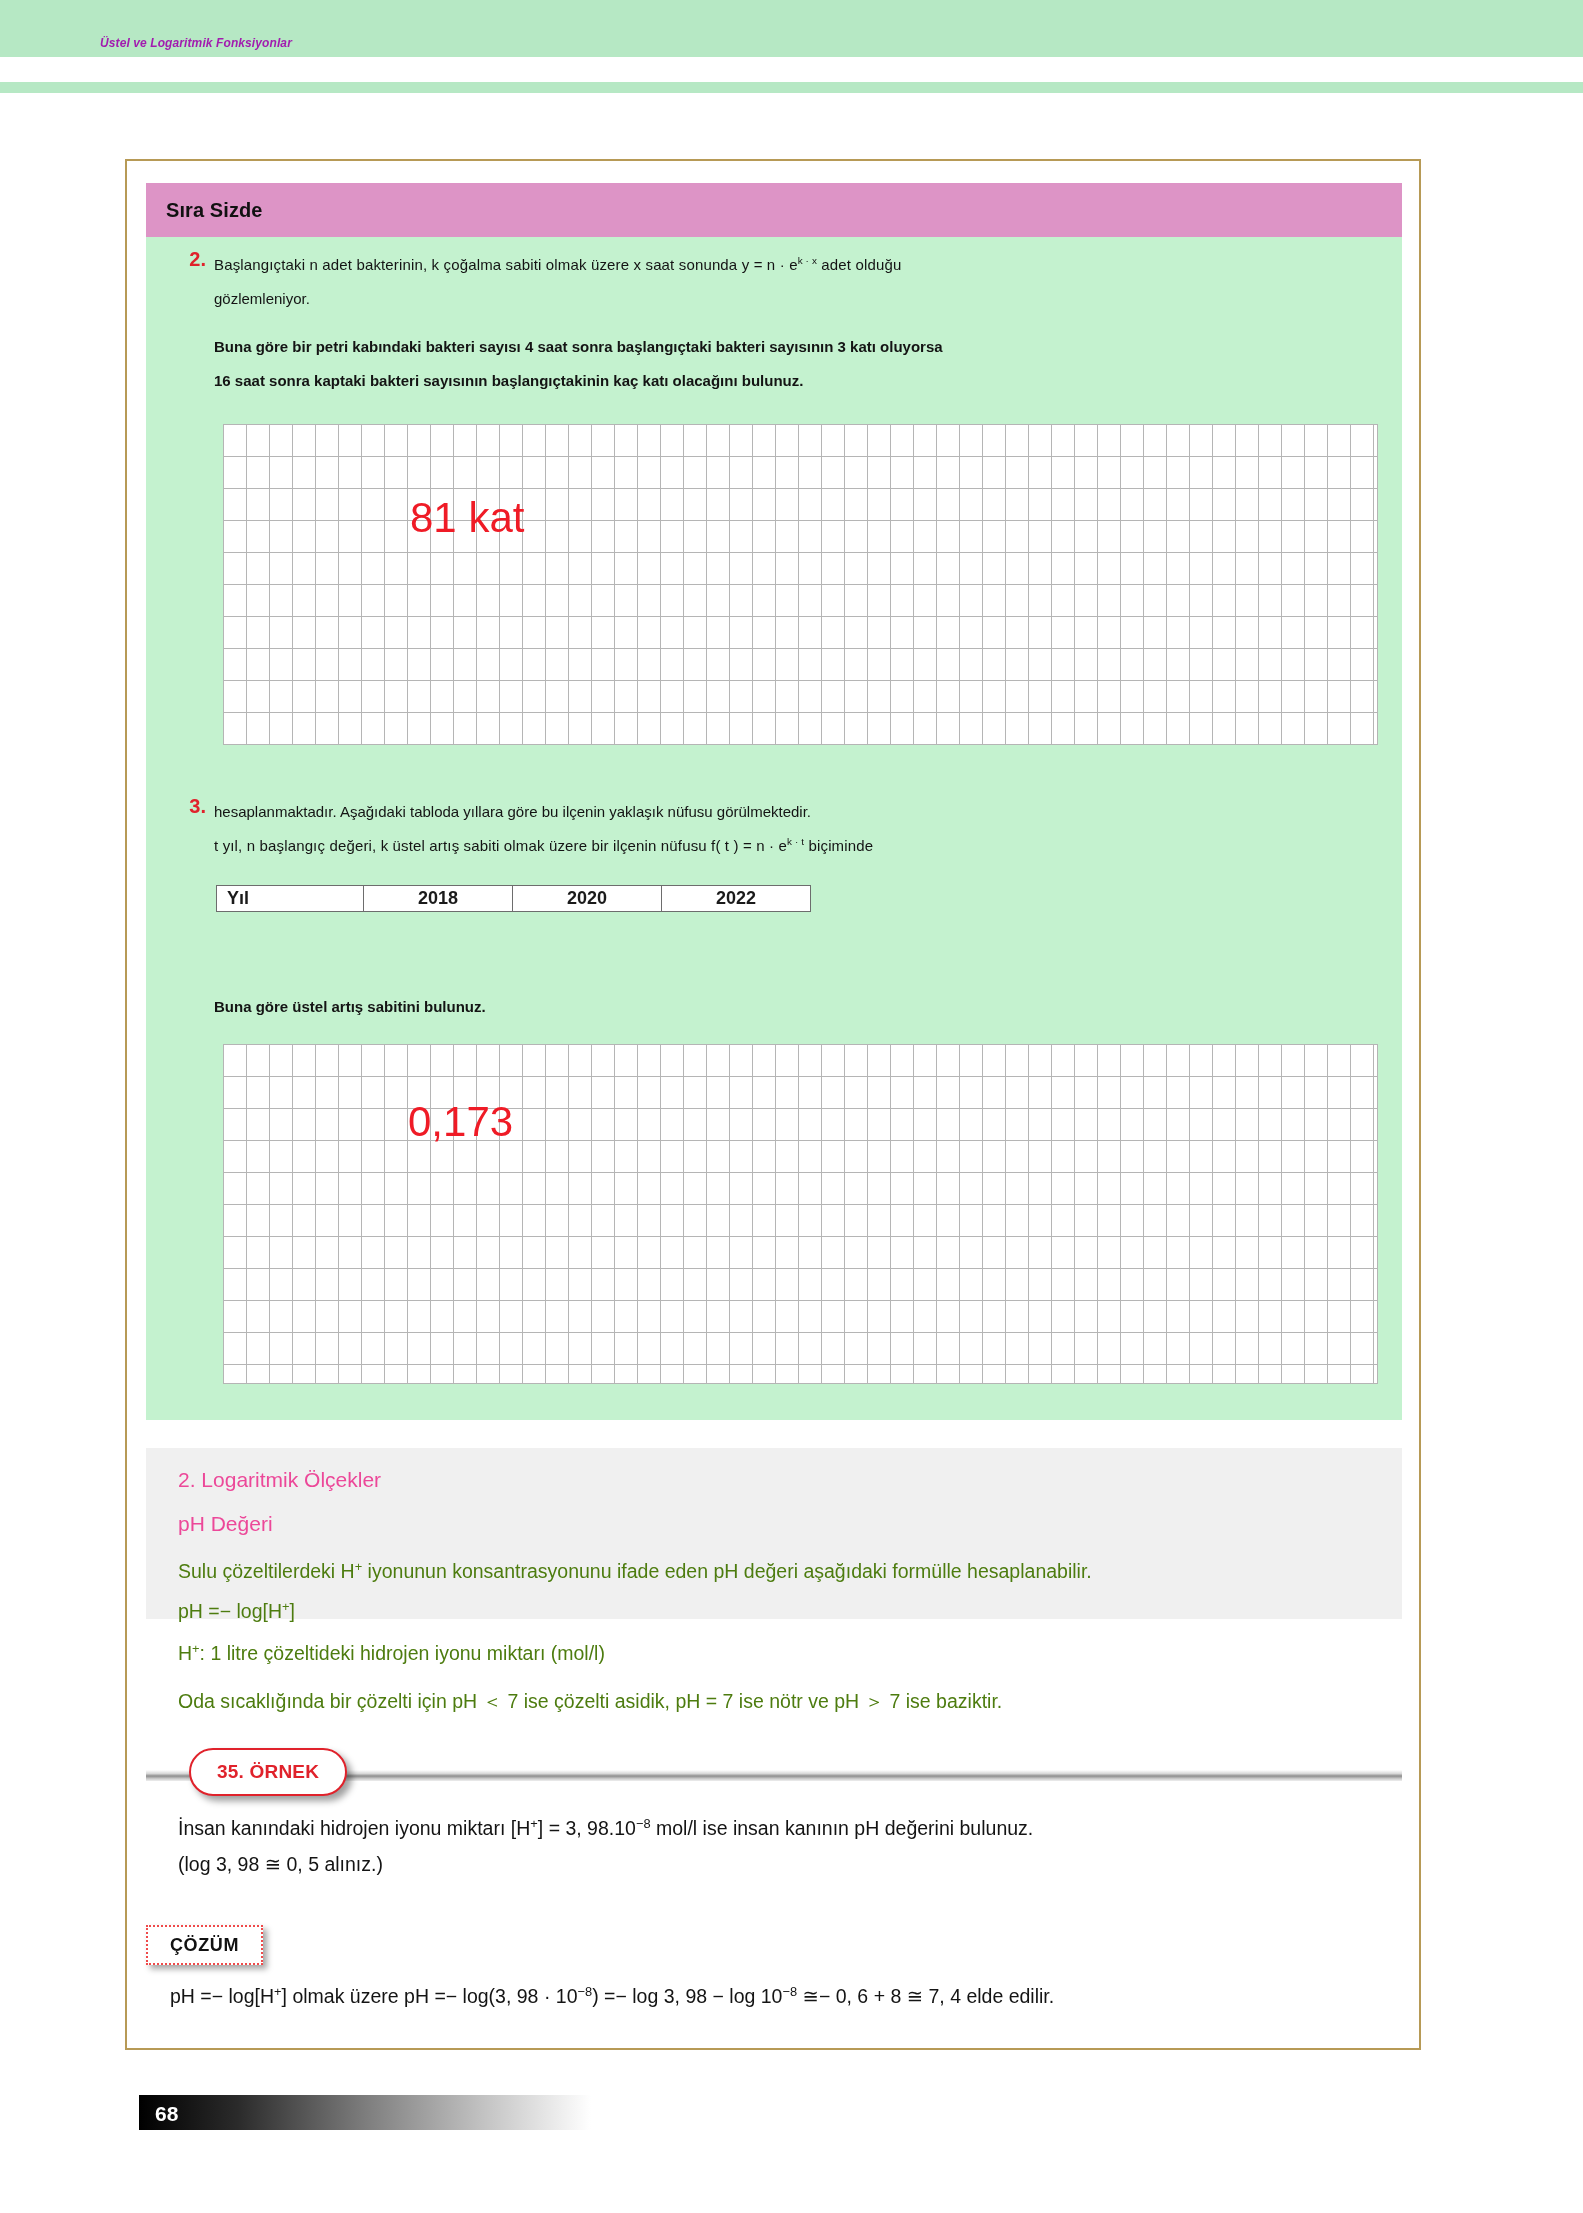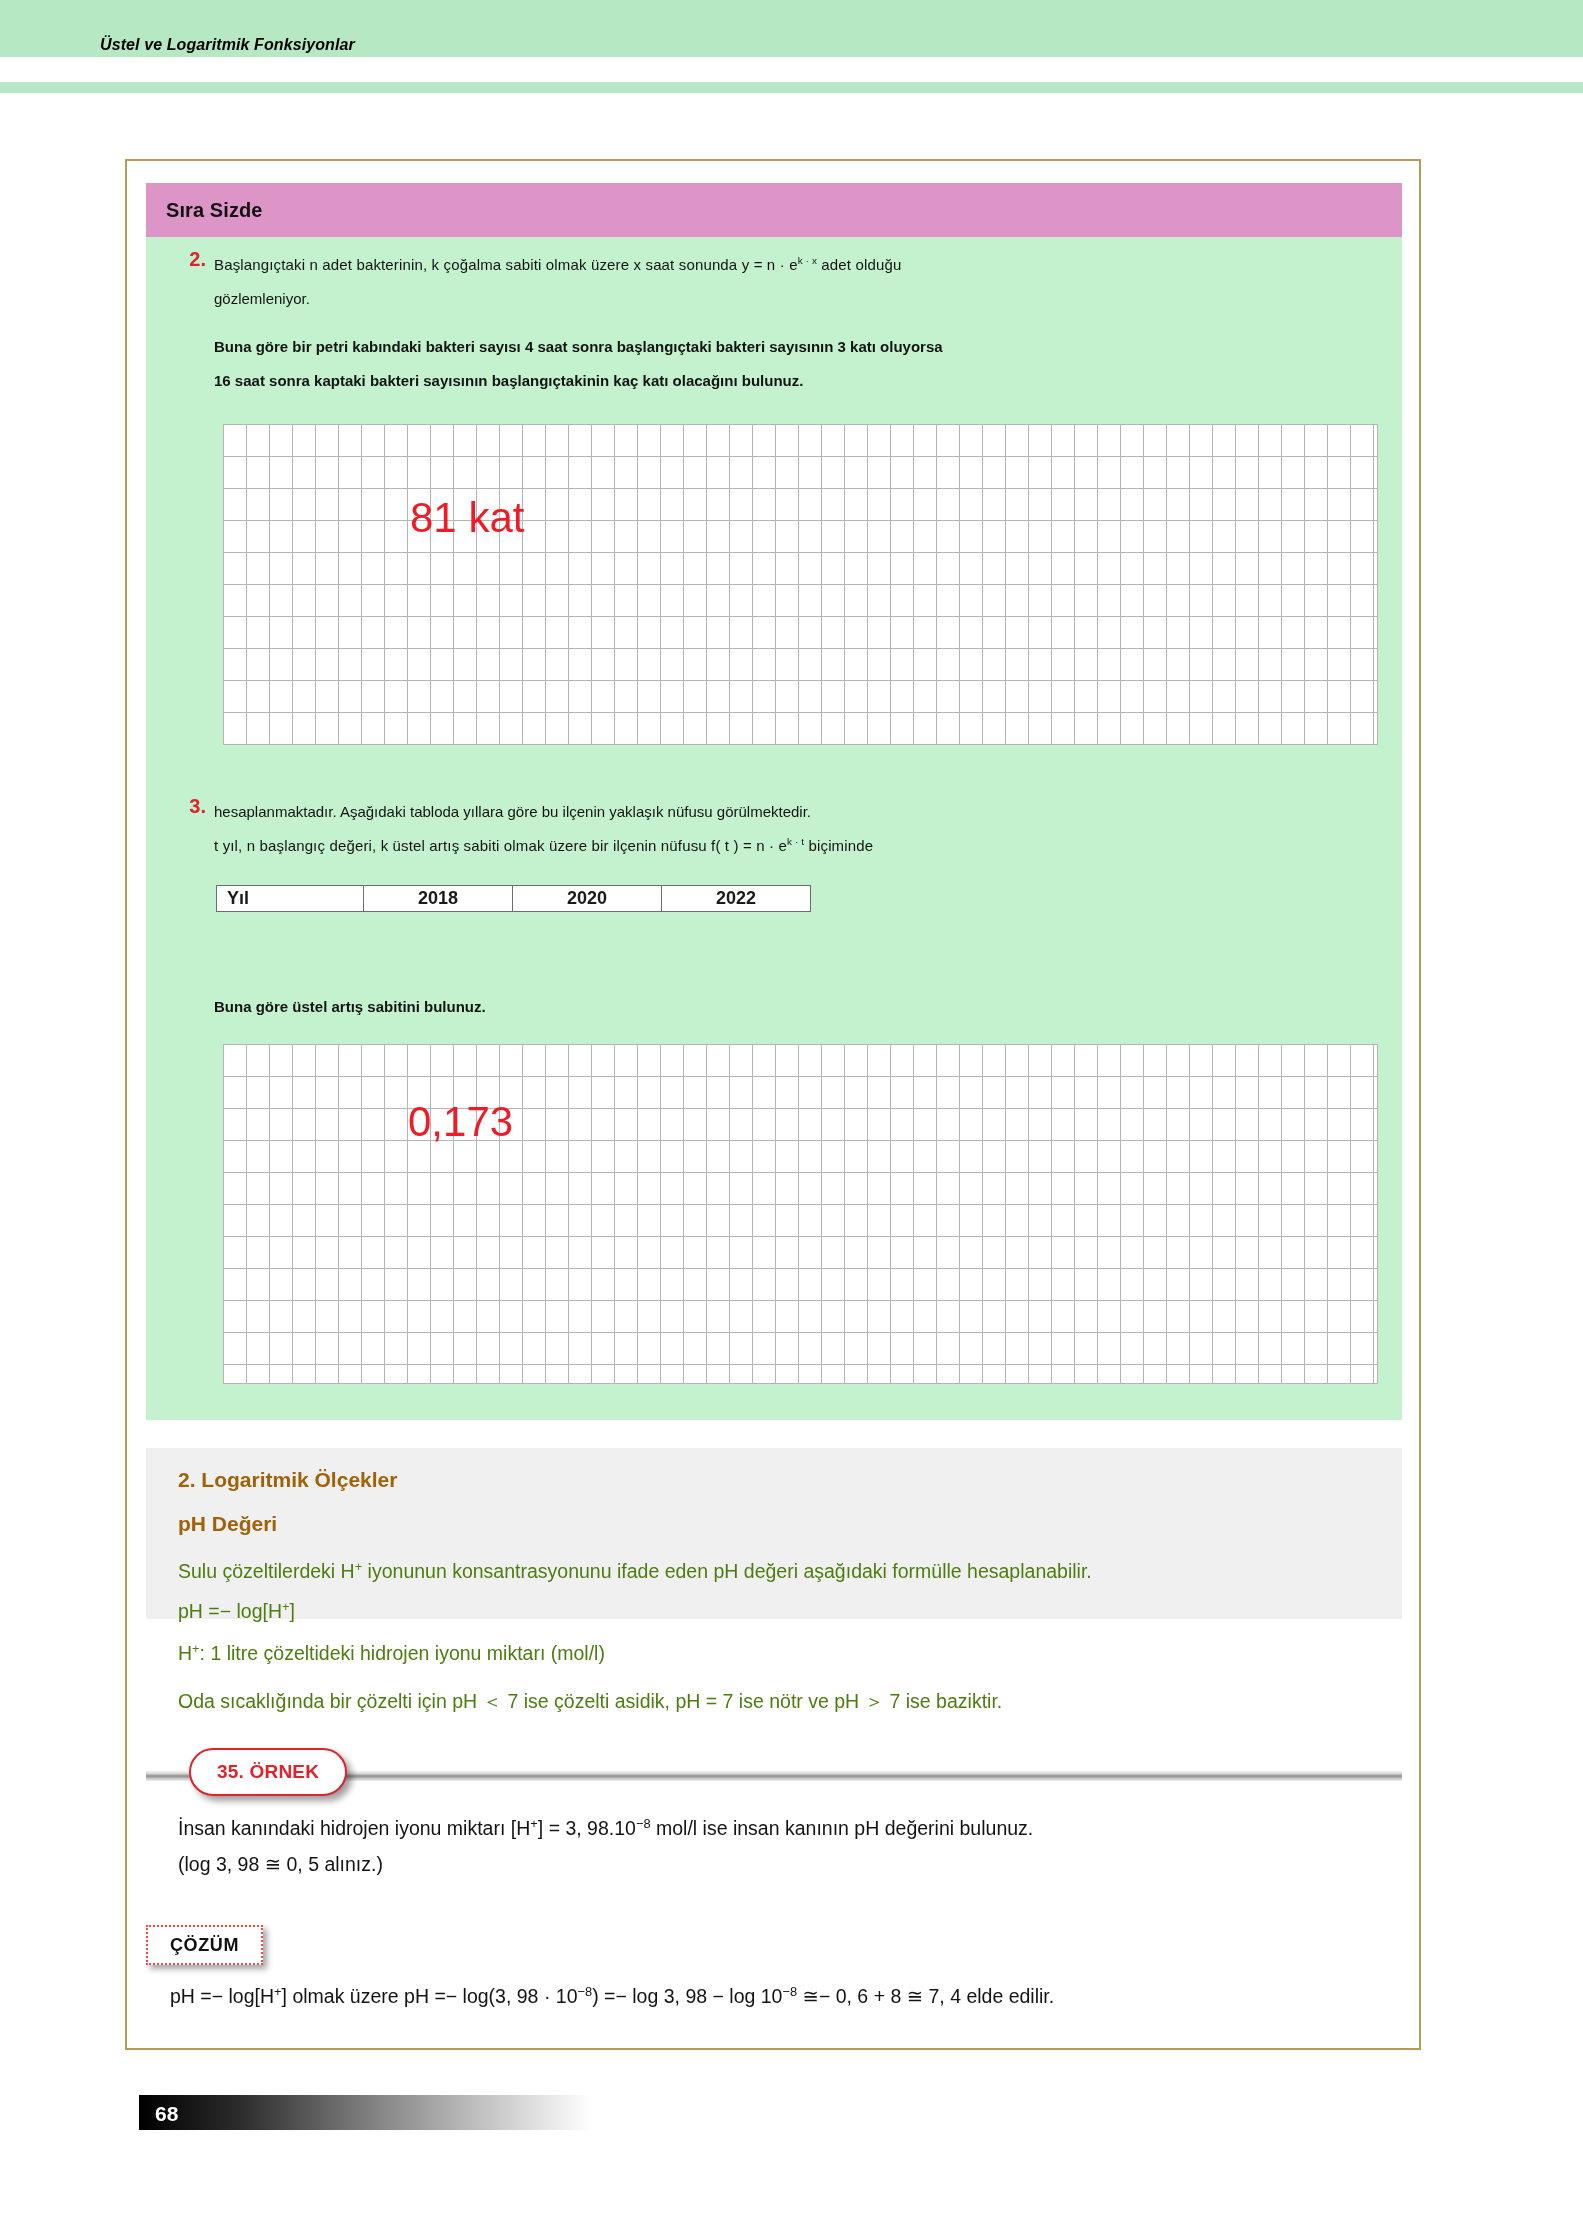--- a/index.html
+++ b/index.html
@@ -29,23 +29,23 @@
     left: 0; top: 57px;
     width: 1583px; height: 25px;
     background: #ffffff;
   }
   .header-title {
     position: absolute;
     left: 100px; top: 36px;
     font-family: "Liberation Sans", sans-serif;
     font-style: italic;
     font-weight: 700;
-    font-size: 16px;
+    font-size: 12px;
     letter-spacing: .1px;
-    color: #000000;
+    color: #a21caf;
     white-space: nowrap;
   }
   .header-band-bottom {
     position: absolute;
     left: 0; top: 82px;
     width: 1583px; height: 11px;
     background: #b6e8c4;
   }
 
   
@@ -166,22 +166,22 @@
   
   .log-section {
     position: absolute;
     left: 146px; top: 1448px;
     width: 1256px; height: 171px;
     background: #f0f0f0;
   }
   .sec-title {
     position: absolute;
     font-size: 21px;
-    font-weight: 700;
-    color: #a16207;
+    font-weight: 400;
+    color: #ec4899;
     white-space: nowrap;
   }
   .sec-text {
     position: absolute;
     font-size: 19.5px;
     line-height: 30px;
     color: #4d7c0f;
     white-space: nowrap;
   }
 

